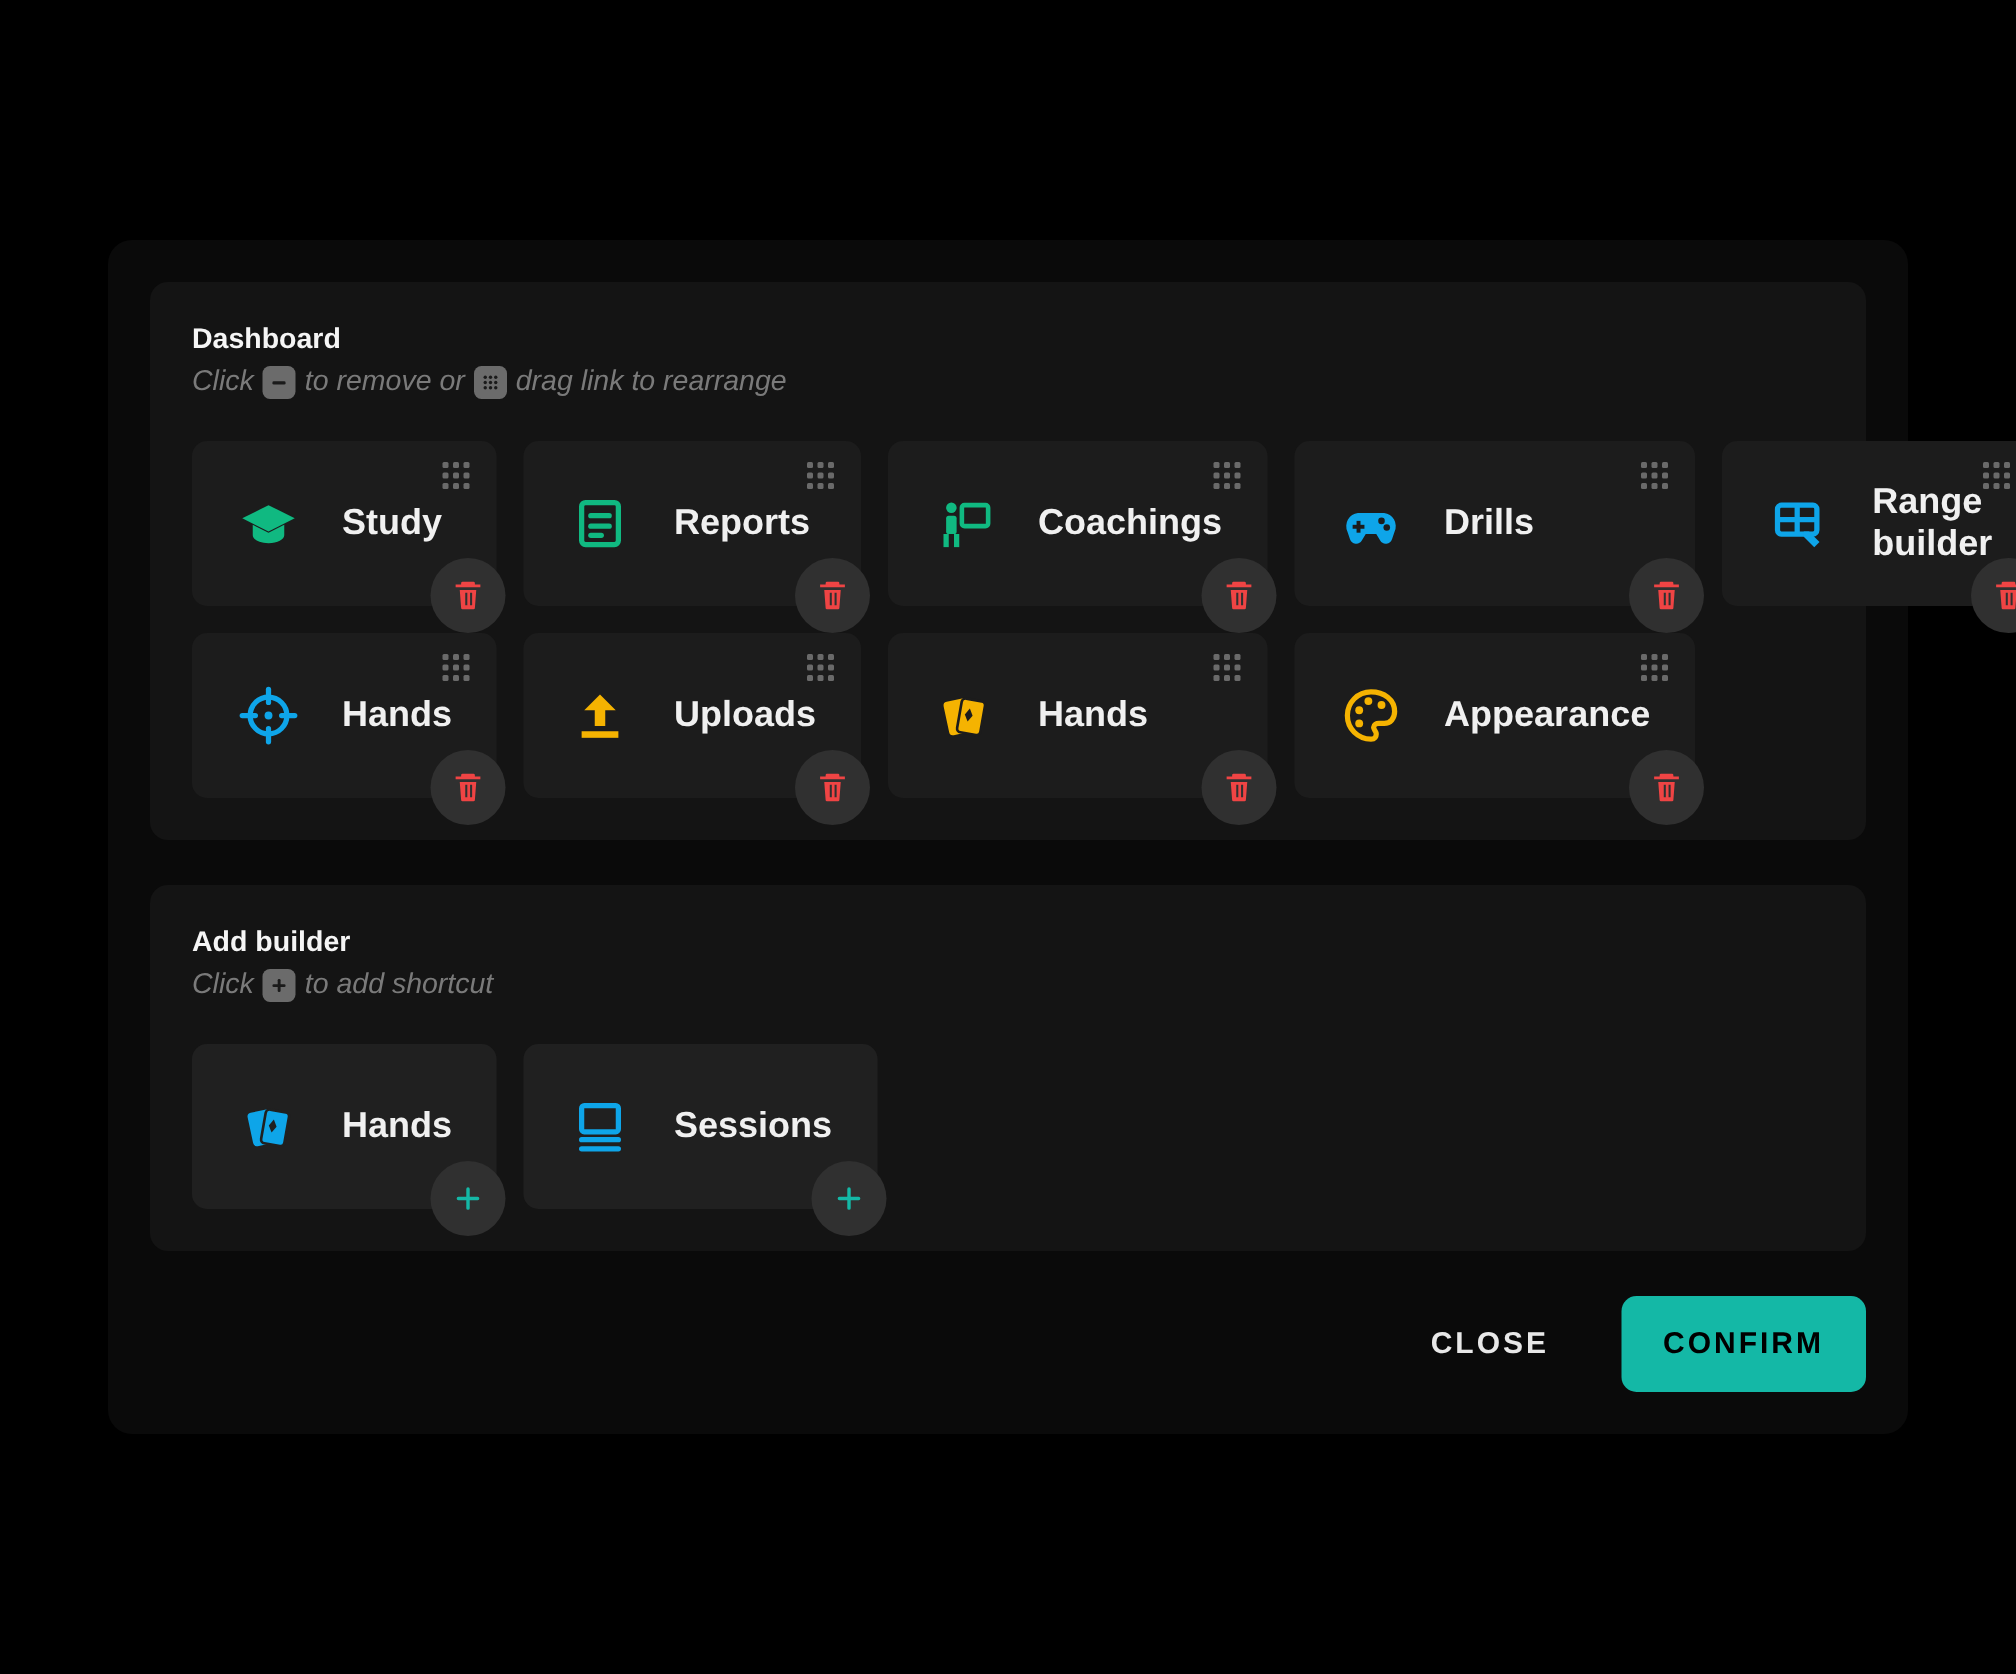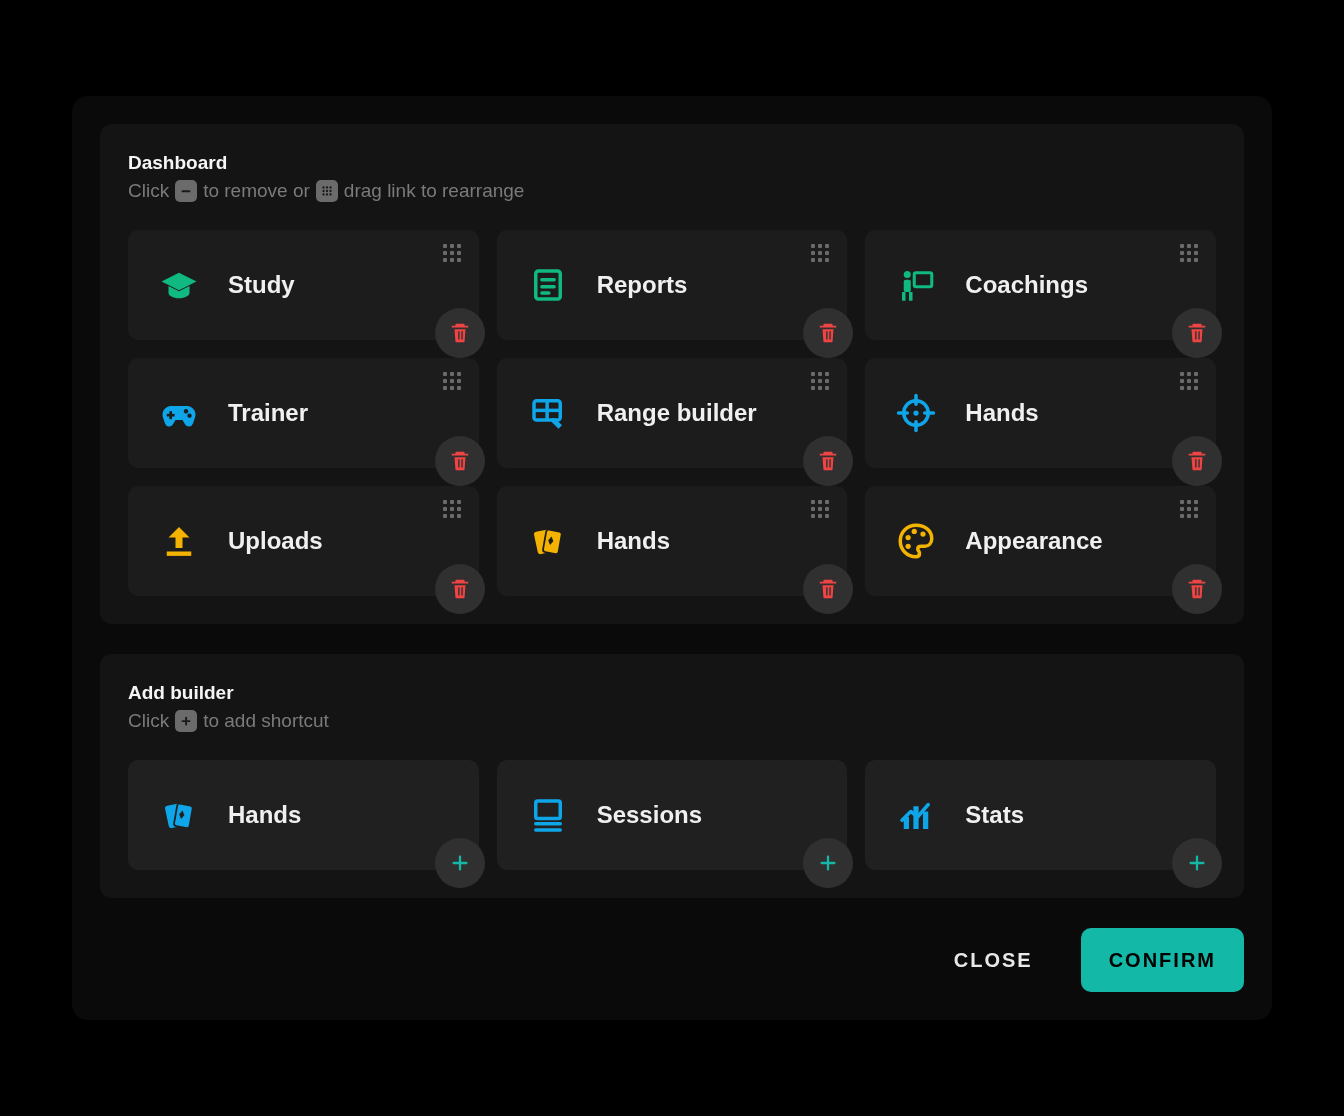--- a/index.html
+++ b/index.html
@@ -33,35 +33,36 @@
       color: #f5f5f5;
       margin-bottom: 6px;
     }
     .section-hint {
       font-size: 19px;
       color: #7a7a7a;
       display: flex;
       align-items: flex-end;
       gap: 6px;
       flex-wrap: wrap;
+      font-style: italic;
     }
     .hint-chip {
       display: inline-flex;
       align-items: center;
       justify-content: center;
       width: 22px;
       height: 22px;
       border-radius: 5px;
       background: #6b6b6b;
       color: #1a1a1a;
     }
     .hint-chip svg { display: block; }
     .cards {
       display: grid;
-      grid-template-columns: repeat(3, 1fr);
+      grid-template-columns: repeat(5, 1fr);
       gap: 18px;
       margin-top: 28px;
     }
     .card {
       position: relative;
       background: #1c1c1c;
       border-radius: 10px;
       height: 110px;
       display: flex;
       align-items: center;
@@ -258,21 +259,21 @@
       <div class="card">
         <div class="card-icon">
           <svg viewBox="0 0 48 48" fill="none">
               <path d="M14 16h20a10 10 0 018 14l-2 6a5 5 0 01-9 1l-3-5h-8l-3 5a5 5 0 01-9-1l-2-6a10 10 0 018-14z" fill="#0ea5e9"></path>
               <circle cx="32" cy="22" r="2.5" fill="#1c1c1c"></circle>
               <circle cx="36" cy="27" r="2.5" fill="#1c1c1c"></circle>
               <rect x="13" y="22" width="3" height="9" fill="#1c1c1c"></rect>
               <rect x="10" y="25" width="9" height="3" fill="#1c1c1c"></rect>
             </svg>
         </div>
-        <div class="card-label">Trainer</div>
+        <div class="card-label">Drills</div>
         <div class="drag-handle">
             <span></span>
             <span></span>
             <span></span>
             <span></span>
             <span></span>
             <span></span>
             <span></span>
             <span></span>
             <span></span>
@@ -467,36 +468,20 @@
             </svg>
         </div>
         <div class="card-label">Sessions</div>
         <button class="action-btn">
           <svg viewBox="0 0 24 24">
               <path stroke="#14b8a6" stroke-width="2.5" stroke-linecap="round" d="M12 5v14M5 12h14"></path>
             </svg>
         </button>
       </div>
 
-      <div class="card">
-        <div class="card-icon">
-          <svg viewBox="0 0 48 48" fill="none">
-              <rect x="10" y="26" width="6" height="14" fill="#0ea5e9"></rect>
-              <rect x="21" y="14" width="6" height="26" fill="#0ea5e9"></rect>
-              <rect x="32" y="20" width="6" height="20" fill="#0ea5e9"></rect>
-              <path d="M8 30l10-10 8 6 12-14" stroke="#0ea5e9" stroke-width="4" fill="none" stroke-linecap="round" stroke-linejoin="round"></path>
-            </svg>
-        </div>
-        <div class="card-label">Stats</div>
-        <button class="action-btn">
-          <svg viewBox="0 0 24 24">
-              <path stroke="#14b8a6" stroke-width="2.5" stroke-linecap="round" d="M12 5v14M5 12h14"></path>
-            </svg>
-        </button>
-      </div>
 
     </div>
   </div>
 
   <div class="footer">
     <button class="btn btn-close">CLOSE</button>
     <button class="btn btn-confirm">CONFIRM</button>
   </div>
 
 </div>

